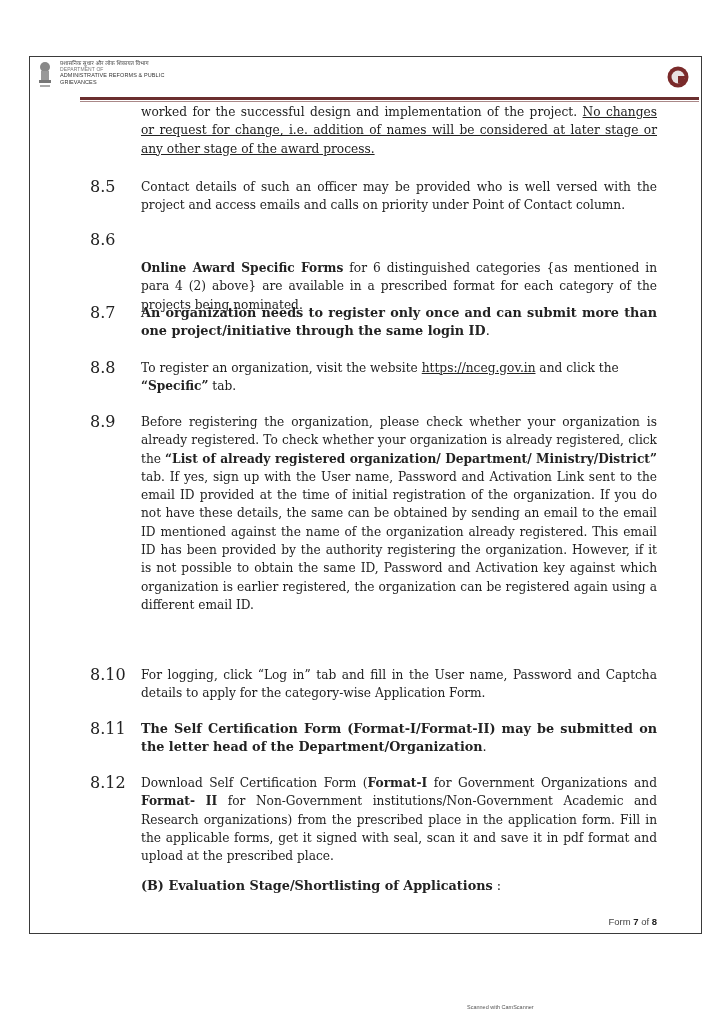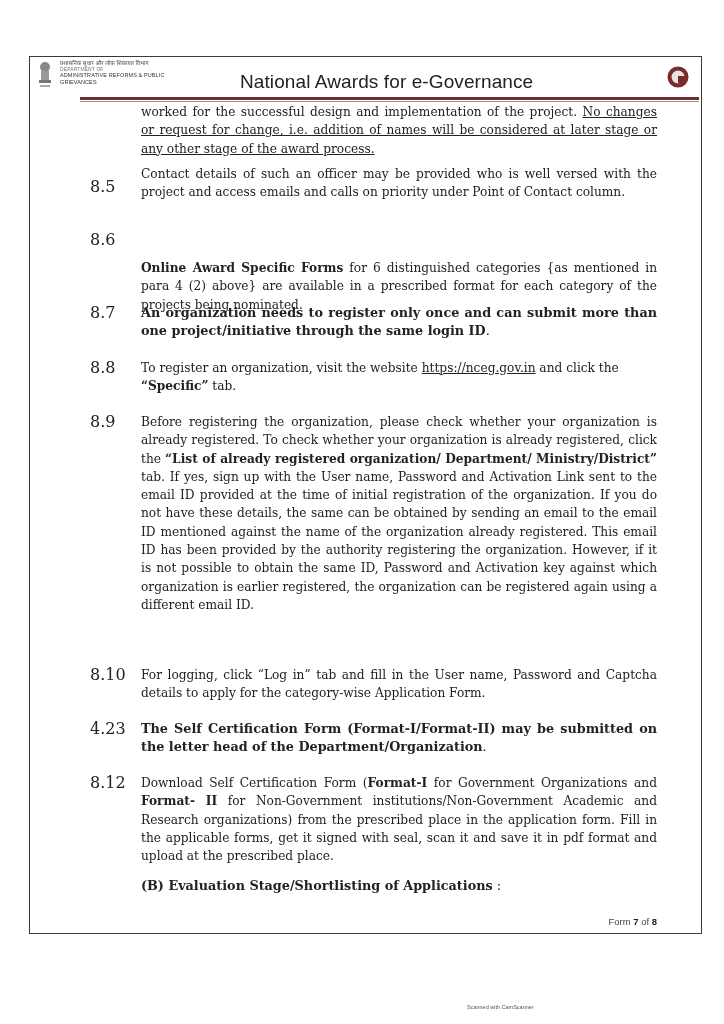--- a/index.html
+++ b/index.html
@@ -65,54 +65,53 @@
       <rect x="5" y="10" width="8" height="10" fill="#999"></rect>
       <rect x="3" y="19" width="12" height="3" fill="#777"></rect>
       <rect x="4" y="24" width="10" height="2" fill="#aaa"></rect>
     </svg>
     <div class="dept">
       <div class="hindi">प्रशासनिक सुधार और लोक शिकायत विभाग</div>
       <div class="small">DEPARTMENT OF</div>
       <div>ADMINISTRATIVE REFORMS &amp; PUBLIC</div>
       <div>GRIEVANCES</div>
     </div>
-    <div class="header-title">National Awards for e-Governance</div>
     <svg class="logo" viewBox="0 0 22 22">
       <circle cx="11" cy="11" r="10.5" fill="#7a2a2a"></circle>
       <circle cx="11" cy="11" r="6.5" fill="#e8e2e2"></circle>
       <path d="M11 11 L17.5 11 L17.5 14 A6.5 6.5 0 0 1 11 17.5 Z" fill="#7a2a2a"></path>
       <rect x="11" y="10" width="7" height="2" fill="#7a2a2a"></rect>
     </svg>
     <div class="header-rule"></div>
     <div class="header-rule-thin"></div>
   </div>
 
   <div class="content">
 
     <div class="p" style="top:0px;"><span>worked for the successful design and implementation of the project. </span><span class="u">No changes or request for change, i.e. addition of names will be considered at later stage or any other stage of the award process.</span></div>
 
     <div class="num" style="top:75px;">8.5</div>
-    <div class="p" style="top:62px;">Contact details of such an officer may be provided who is well versed with the project and access emails and calls on priority under Point of Contact column.</div>
+    <div class="p" style="top:75px;">Contact details of such an officer may be provided who is well versed with the project and access emails and calls on priority under Point of Contact column.</div>
 
     <div class="num" style="top:128px;">8.6</div>
     <div class="p" style="top:128px;margin-top:28px;"><span class="bold">Online Award Specific Forms</span><span> for 6 distinguished categories {as mentioned in para 4 (2) above} are available in a prescribed format for each category of the projects being nominated.</span></div>
 
     <div class="num" style="top:201px;">8.7</div>
     <div class="p bold" style="top:201px; font-size:12.8px;"><span>An organization needs to register only once and can submit more than one project/initiative through the same login ID</span><span style="font-weight:normal">.</span></div>
 
     <div class="num" style="top:256px;">8.8</div>
     <div class="p" style="top:256px;"><span>To register an organization, visit the website </span><span class="link">https://nceg.gov.in</span><span> and click the </span><br><span class="bold">“Specific”</span><span> tab.</span></div>
 
     <div class="num" style="top:310px;">8.9</div>
     <div class="p" style="top:310px;"><span>Before registering the organization, please check whether your organization is already registered. To check whether your organization is already registered, click the </span><span class="bold">“List of already registered organization/ Department/ Ministry/District”</span><span> tab. If yes, sign up with the User name, Password and Activation Link sent to the email ID provided at the time of initial registration of the organization. If you do not have these details, the same can be obtained by sending an email to the email ID mentioned against the name of the organization already registered. This email ID has been provided by the authority registering the organization. However, if it is not possible to obtain the same ID, Password and Activation key against which organization is earlier registered, the organization can be registered again using a different email ID.</span></div>
 
     <div class="num" style="top:563px;">8.10</div>
     <div class="p" style="top:563px;">For logging, click “Log in” tab and fill in the User name, Password and Captcha details to apply for the category-wise Application Form.</div>
 
-    <div class="num" style="top:617px;">4.23</div>
+    <div class="num" style="top:617px;">8.11</div>
     <div class="p bold" style="top:617px; font-size:12.8px;"><span>The Self Certification Form (Format-I/Format-II) may be submitted on the letter head of the Department/Organization</span><span style="font-weight:normal">.</span></div>
 
     <div class="num" style="top:671px;">8.12</div>
     <div class="p" style="top:671px;"><span>Download Self Certification Form (</span><span class="bold">Format-I</span><span> for Government Organizations and </span><span class="bold">Format- II</span><span> for Non-Government institutions/Non-Government Academic and Research organizations) from the prescribed place in the application form. Fill in the applicable forms, get it signed with seal, scan it and save it in pdf format and upload at the prescribed place.</span></div>
 
     <div class="p" style="top:774px; font-size:12.8px;"><span class="bold">(B) Evaluation Stage/Shortlisting of Applications</span><span> :</span></div>
   </div>
 
   <div class="page-num"><span>Form</span> <b>7</b> <span>of</span> <b>8</b></div>
 </div>

